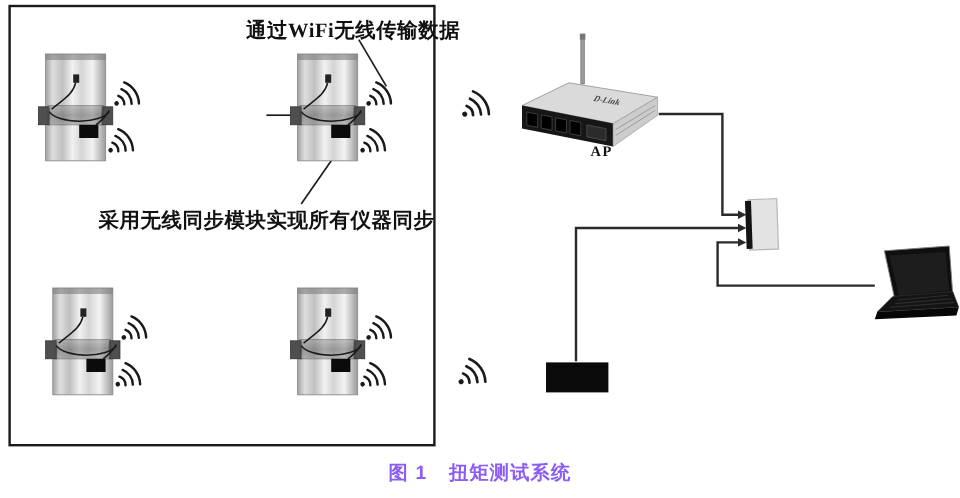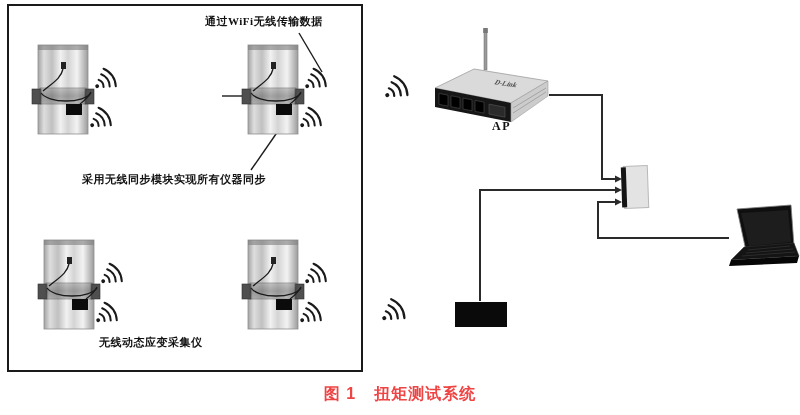--- a/index.html
+++ b/index.html
@@ -7,27 +7,27 @@
     position:relative;width:800px;height:415px;background:#ffffff;overflow:hidden;
     font-family:"Liberation Serif","DejaVu Serif",serif;color:#111;
   }
   #sensor-panel{
     position:absolute;left:7px;top:4px;width:352px;height:364px;
     border:2px solid #1a1a1a;background:#ffffff;
   }
   .unit{position:absolute;width:100px;height:100px;}
   .label{
     position:absolute;white-space:nowrap;font-weight:bold;color:#111;
-    font-size:11px;letter-spacing:0.5px;z-index:5;
+    font-size:17px;letter-spacing:0.5px;z-index:5;
   }
   #ap-label{font-size:12px;letter-spacing:1.5px;}
   #figure-caption{
     position:absolute;left:0;right:0;top:384px;text-align:center;z-index:5;
     font-family:"Liberation Sans","DejaVu Sans",sans-serif;
-    font-size:16px;font-weight:bold;color:#ef4444;letter-spacing:1px;
+    font-size:16px;font-weight:bold;color:#8b5cf6;letter-spacing:1px;
   }
   #figure-caption .cap-prefix{margin-right:18px;}
   svg{position:absolute;left:0;top:0;}
   #bg{width:800px;height:415px;z-index:1;}
 </style>
 </head>
 <body>
 
 <div id="stage">
 
@@ -138,20 +138,19 @@
   </svg>
   <svg class="unit" style="left:36px;top:237px;z-index:2" viewBox="0 0 100 100" width="100" height="100">
     <use href="#sensor-unit-glyph"></use>
   </svg>
   <svg class="unit" style="left:240px;top:237px;z-index:2" viewBox="0 0 100 100" width="100" height="100">
     <use href="#sensor-unit-glyph"></use>
   </svg>
 
   <div class="label" style="left:205px;top:14px">通过WiFi无线传输数据</div>
   <div class="label" style="left:82px;top:172px">采用无线同步模块实现所有仪器同步</div>
-  <div class="label" style="left:99px;top:335px">无线动态应变采集仪</div>
   <div class="label" id="ap-label" style="left:492px;top:119px">AP</div>
 
   <div id="figure-caption">
     <span class="cap-prefix">图 1</span><span>扭矩测试系统</span>
   </div>
 
 </div>
 
 </body></html>

